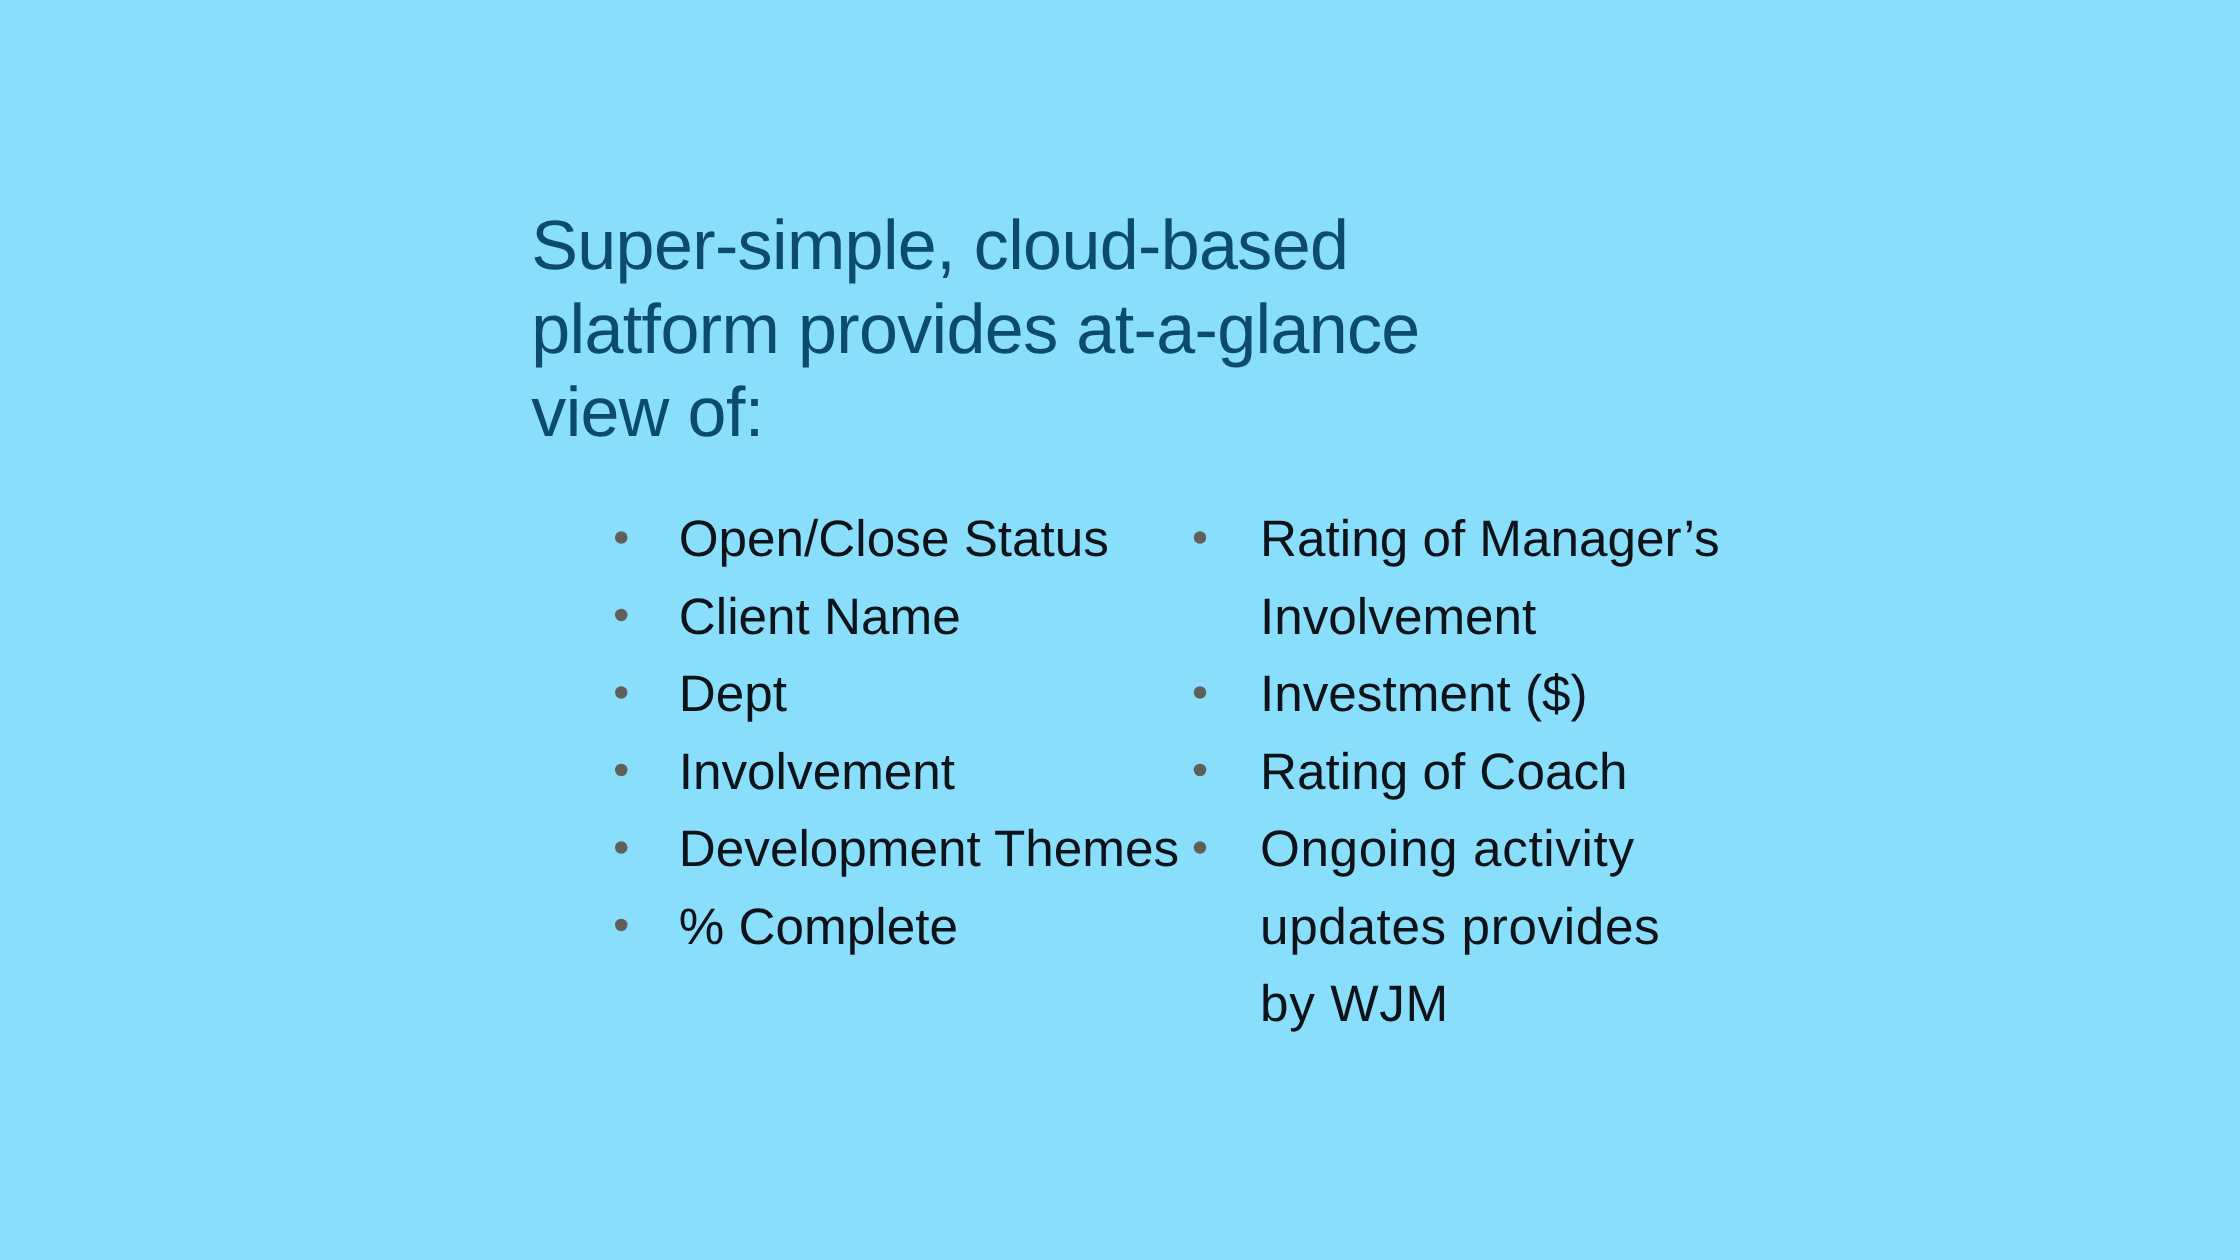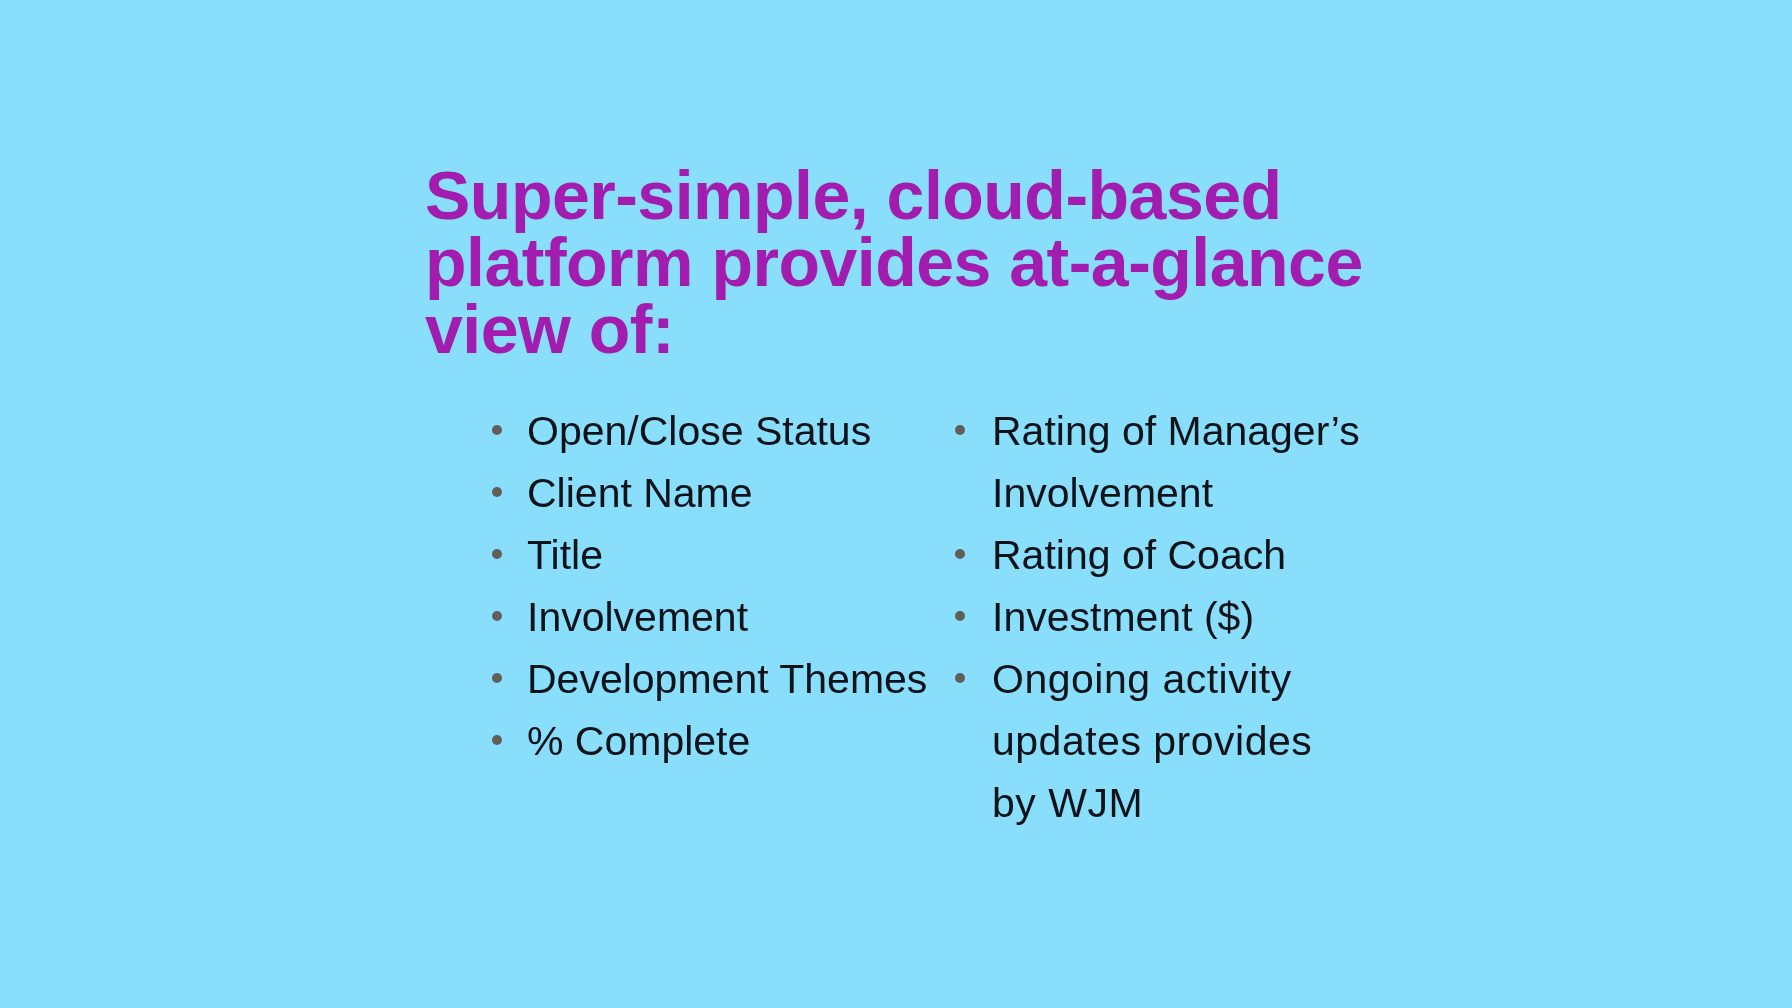--- a/index.html
+++ b/index.html
@@ -11,25 +11,25 @@
   .slide {
     position: relative;
     width: 1792px;
     height: 1008px;
     background: #88DEFB;
   }
   .slide-title {
     position: absolute;
     left: 425px;
     top: 162px;
-    font-size: 68px;
+    font-size: 56px;
     line-height: 67px;
-    font-weight: 700;
+    font-weight: 400;
     letter-spacing: -0.5px;
-    color: #a21caf;
+    color: #0c4a6e;
   }
   .bullet-col {
     position: absolute;
     top: 400px;
     font-size: 41px;
     line-height: 62px;
     color: #0E1219;
   }
   .col-left  { left: 492px; width: 470px; }
   .col-right { left: 955px; width: 470px; }
@@ -38,21 +38,21 @@
   .col-right .bullet-item { padding-left: 37px; }
   .bullet-dot {
     position: absolute;
     left: 0;
     top: 25px;
     width: 10px;
     height: 10px;
     border-radius: 50%;
     background: #615F59;
   }
-  .item-line { white-space: nowrap; }
+  .item-line { white-space: nowrap; margin-left: 16px; }
   .bold .item-line {
     font-weight: 400;
     letter-spacing: 0.5px;
   }
 </style>
 </head>
 <body>
 
 <div class="slide">
 
@@ -69,21 +69,21 @@
       <div class="item-line">Open/Close Status</div>
     </div>
 
     <div class="bullet-item">
       <span class="bullet-dot"></span>
       <div class="item-line">Client Name</div>
     </div>
 
     <div class="bullet-item">
       <span class="bullet-dot"></span>
-      <div class="item-line">Title</div>
+      <div class="item-line">Dept</div>
     </div>
 
     <div class="bullet-item">
       <span class="bullet-dot"></span>
       <div class="item-line">Involvement</div>
     </div>
 
     <div class="bullet-item">
       <span class="bullet-dot"></span>
       <div class="item-line">Development Themes</div>
@@ -99,26 +99,26 @@
   <div class="bullet-col col-right">
 
     <div class="bullet-item">
       <span class="bullet-dot"></span>
       <div class="item-line">Rating of Manager’s</div>
       <div class="item-line">Involvement</div>
     </div>
 
     <div class="bullet-item">
       <span class="bullet-dot"></span>
-      <div class="item-line">Rating of Coach</div>
+      <div class="item-line">Investment ($)</div>
     </div>
 
     <div class="bullet-item">
       <span class="bullet-dot"></span>
-      <div class="item-line">Investment ($)</div>
+      <div class="item-line">Rating of Coach</div>
     </div>
 
     <div class="bullet-item bold">
       <span class="bullet-dot"></span>
       <div class="item-line">Ongoing activity</div>
       <div class="item-line">updates provides</div>
       <div class="item-line">by WJM</div>
     </div>
 
   </div>

